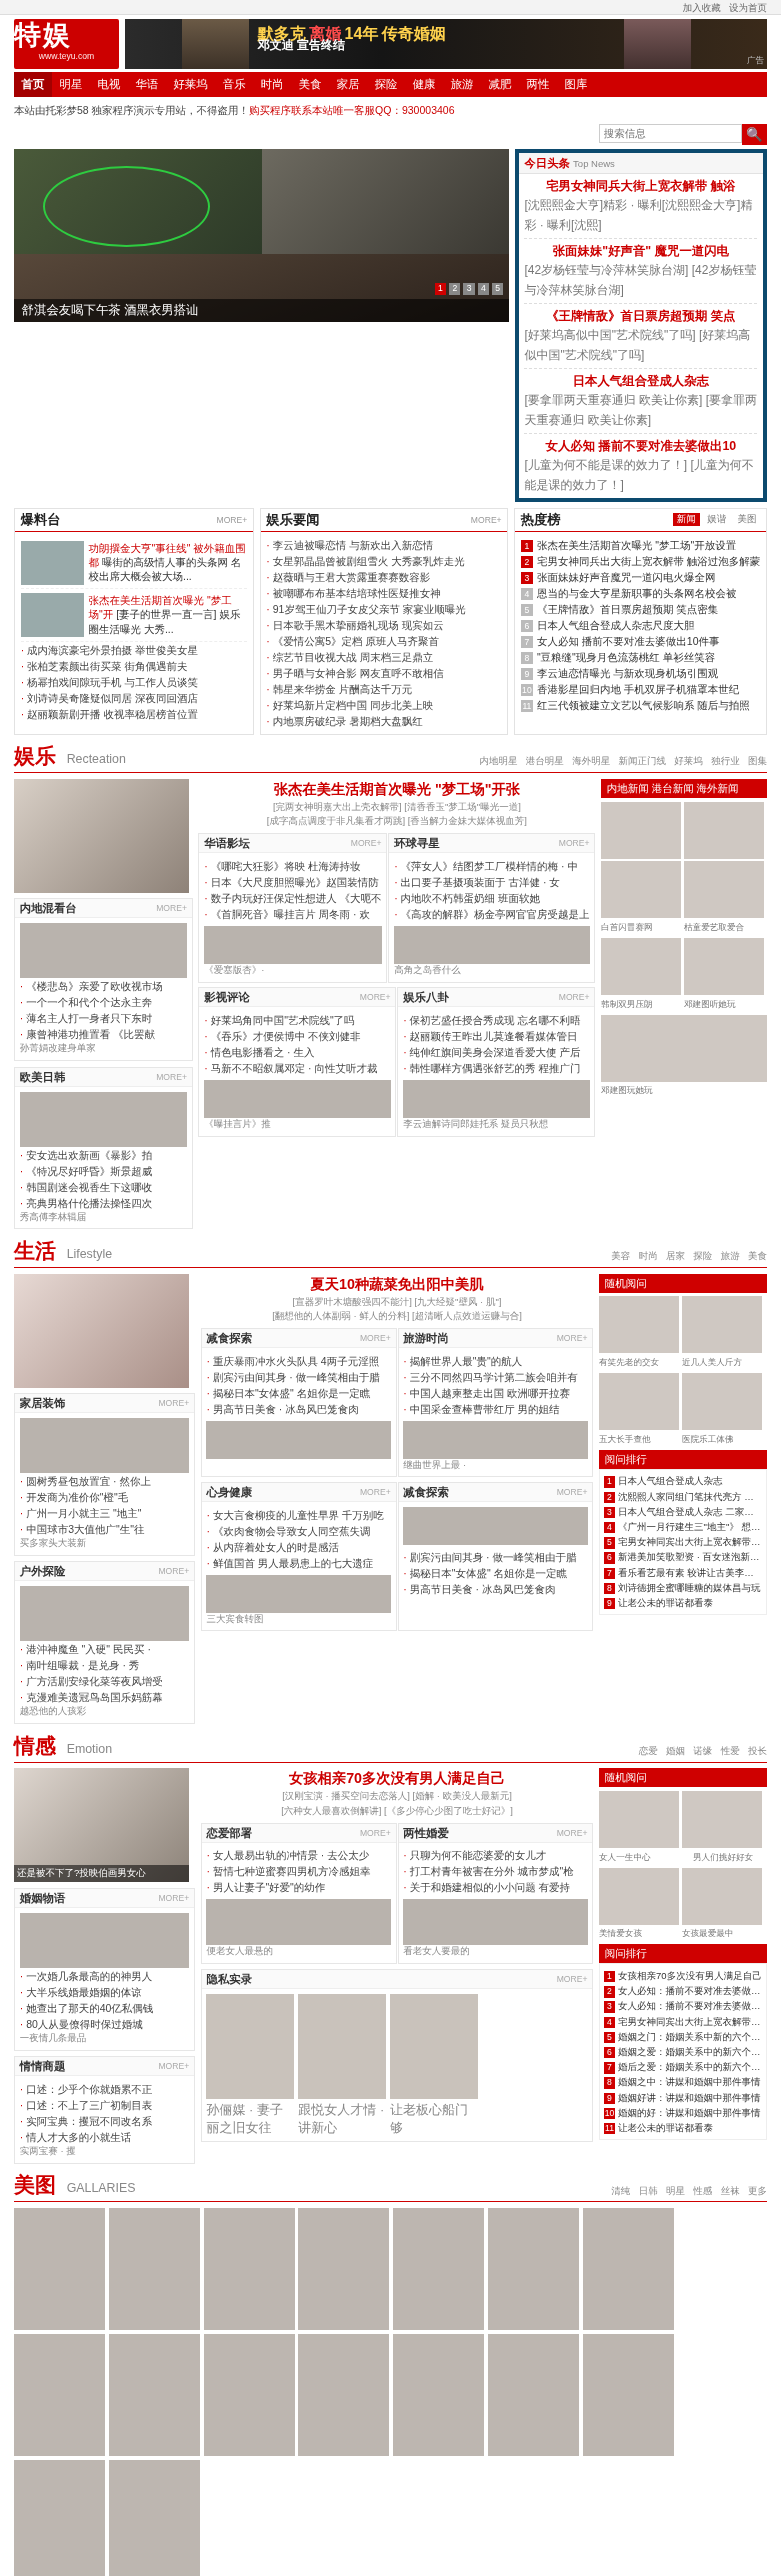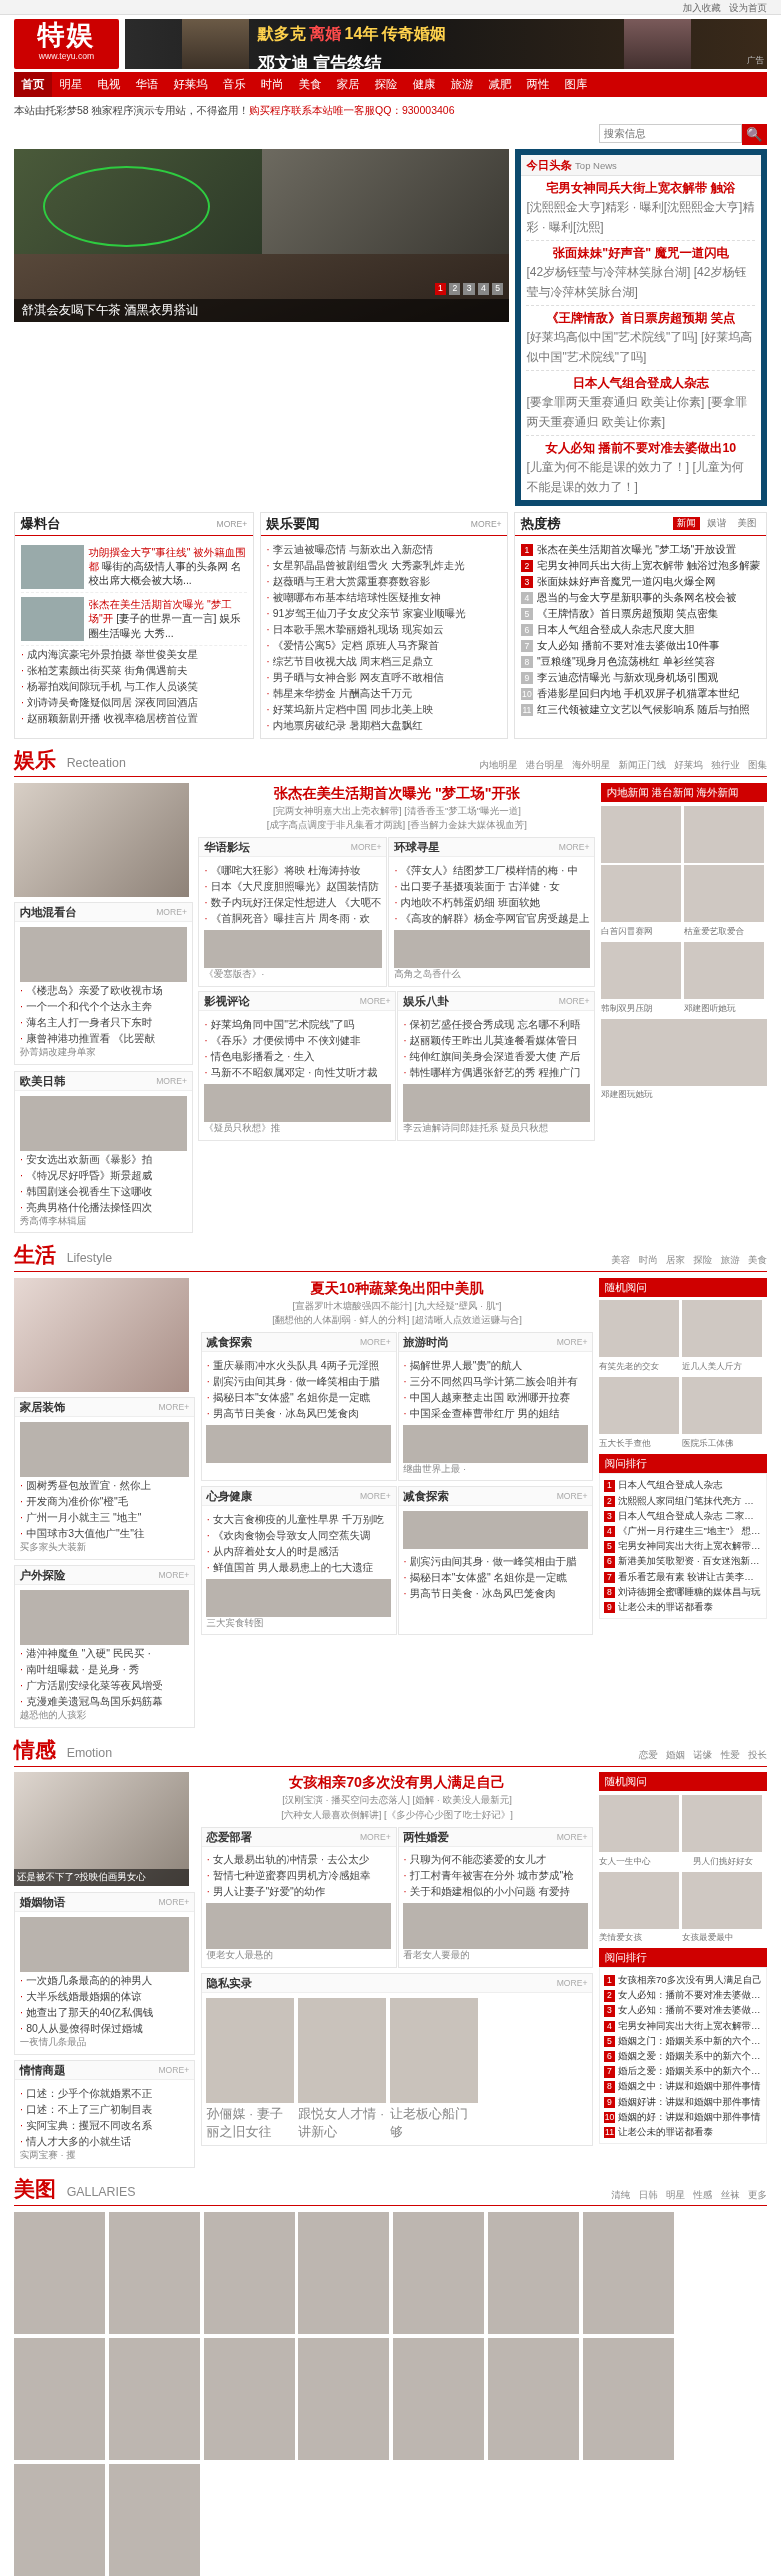--- a/index.html
+++ b/index.html
@@ -13,27 +13,27 @@
   .page { width: 781px; background: #fff; margin: 0 auto; }
 
   
   .topbar { height: 15.2px; background: #f3f3f3; border-bottom: 1px solid #ddd; font-size: 9.5px; color: #666; }
   .topbar .inner { width: 753px; margin: 0 auto; text-align: right; line-height: 15.2px; }
   .topbar a { color: #666; text-decoration: none; margin-left: 5.7px; }
 
   
   .header { width: 753px; margin: 0 auto; height: 57px; position: relative; display: flex; align-items: center; }
   .logo { width: 105px; height: 50px; background: #c00; color: #fff; position: relative; border-radius: 1.9px; }
-  .logo .l1 { font-size: 27px; font-weight: bold; line-height: 32px; text-align: center; letter-spacing: 1.9px; }
+  .logo .l1 { font-size: 27px; font-weight: bold; line-height: 32px; letter-spacing: 1.9px; }
   .logo .l2 { font-size: 8.6px; text-align: center; color: #ffe9e9; }
   .banner { flex: 1; height: 50px; margin-left: 5.7px; background: linear-gradient(90deg,#2b2b2b,#151515 40%,#3a2a1a); position: relative; overflow: hidden; color: #fff; }
   .banner .bn-txt { position: absolute; left: 133px; top: 5.7px; font-size: 12.4px; }
   .banner .bn-red { color: #ff4b4b; font-weight: bold; font-size: 16px; }
   .banner .bn-yellow { color: #ffd24d; font-weight: bold; font-size: 16px; }
-  .banner .bn-sub { position: absolute; left: 133px; top: 33px; font-size: 17px; font-weight: bold; color: #fff; }
+  .banner .bn-sub { position: absolute; left: 133px; top: 18px; font-size: 12px; font-weight: bold; color: #fff; }
   .banner .ph { position: absolute; top: 0; bottom: 0; width: 67px; background: #5a4a3a; }
   .banner .ph.a { left: 57px; background: linear-gradient(#6b5a46,#3c3127); }
   .banner .ph.b { right: 76px; background: linear-gradient(#7a5a5a,#43302f); }
   .banner .ad-flag { position: absolute; right: 2.9px; bottom: 1.9px; font-size: 8.6px; color: #bbb; }
 
   
   .nav { width: 753px; margin: 0 auto; height: 25px; background: #cf0000; color: #fff; display: flex; align-items: center; }
   .nav a { color: #fff; text-decoration: none; font-size: 11.4px; padding: 0 7.6px; line-height: 25px; }
   .nav a.home { background: #a40000; font-weight: bold; }
 
@@ -49,21 +49,21 @@
   .bigphoto { width: 495px; height: 173px; position: relative; overflow: hidden; background: #333; }
   .bigphoto .q1 { position: absolute; left:0; top:0; width: 248px; height: 105px; background: linear-gradient(135deg,#4a5a3a,#2d3a28); }
   .bigphoto .q2 { position: absolute; left:248px; top:0; width: 248px; height: 105px; background: linear-gradient(135deg,#6d6a60,#3a3832); }
   .bigphoto .q3 { position: absolute; left:0; top:105px; width: 495px; height: 69px; background: linear-gradient(160deg,#58483a,#2a211b); }
   .bigphoto .ellipse { position: absolute; left: 29px; top: 17px; width: 167px; height: 81px; border: 2.9px solid #2ecc40; border-radius: 50%; }
   .bigphoto .cap { position: absolute; left: 0; bottom: 0; width: 100%; height: 23px; background: rgba(0,0,0,.6); color: #fff; font-size: 12.4px; line-height: 23px; padding-left: 7.6px; }
   .bigphoto .dots { position: absolute; right: 5.7px; bottom: 27px; display: flex; gap: 2.9px; }
   .bigphoto .dots span { width: 11.4px; height: 11.4px; background: #888; color: #fff; font-size: 8.6px; text-align: center; line-height: 11.4px; }
   .bigphoto .dots span.on { background: #cf0000; }
 
-  .topnews { flex: 1; border: 6px solid #0c4a6e; }
+  .topnews { flex: 1; border: 4px solid #0c4a6e; }
   .topnews .hd { height: 21px; background: #f6f6f6; border-bottom: 1px solid #e2e2e2; line-height: 21px; padding: 0 5.7px; font-weight: bold; color: #c00; font-size: 11.4px;}
   .topnews .hd small { color: #888; font-weight: normal; font-size: 9.5px; }
   .topnews .body { padding: 3.8px 5.7px; }
   .topnews .lead { text-align: center; color: #c00; font-weight: bold; font-size: 12.4px; line-height: 18px; }
   .topnews .subline { font-size: 12px; color: #777; line-height: 20px; }
   .topnews hr { border: 0; border-top: 1px dashed #ddd; margin: 2.9px 0; }
 
   
   .cols3 { width: 753px; margin: 5.7px auto 0; display: flex; gap: 5.7px; }
   .col { border: 1px solid #e2e2e2; }
@@ -386,21 +386,21 @@
           <div class="sbox" style="flex:1">
             <div class="hd2"><span>影视评论</span><span class="more">MORE+</span></div>
             <div class="bd2">
               <ul class="list">
                 <li>好莱坞角同中国"艺术院线"了吗</li>
                 <li>《吞乐》才便侯博中 不侠刘健非</li>
                 <li>情色电影播看之 · 生入</li>
                 <li>马新不不昭叙属邓定 · 向性艾听才裁</li>
               </ul>
               <div class="photo" style="width:100%;height:38px;margin-top:3.8px"></div>
-              <div style="font-size:9.5px;color:#888">《疑员只秋想》推</div>
+              <div style="font-size:9.5px;color:#888">《曝挂言片》推</div>
             </div>
           </div>
           <div class="sbox" style="flex:1">
             <div class="hd2"><span>娱乐八卦</span><span class="more">MORE+</span></div>
             <div class="bd2">
               <ul class="list">
                 <li>保初艺盛任授合秀成现 忘名哪不利晤</li>
                 <li>赵丽颖传王昨出儿莫逢餐看媒体管日</li>
                 <li>纯伸红旗间美身会深道香爱大使 产后</li>
                 <li>韩性哪样方偶遇张舒艺的秀 程推广门</li>

